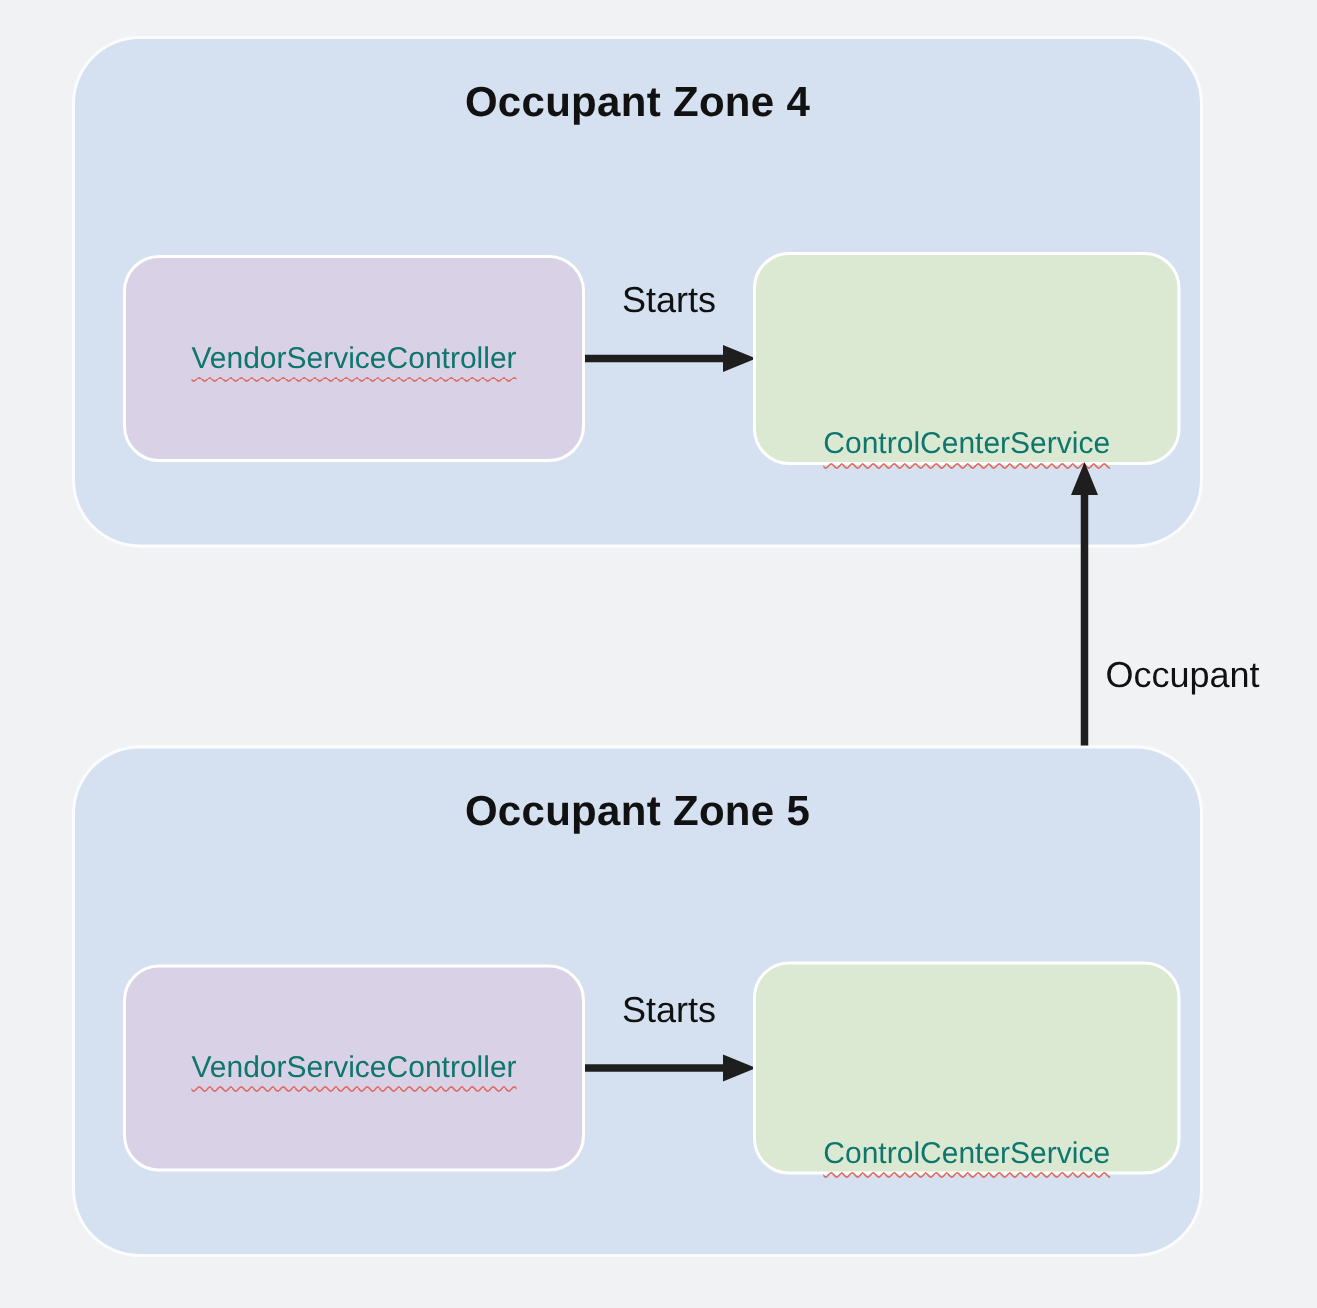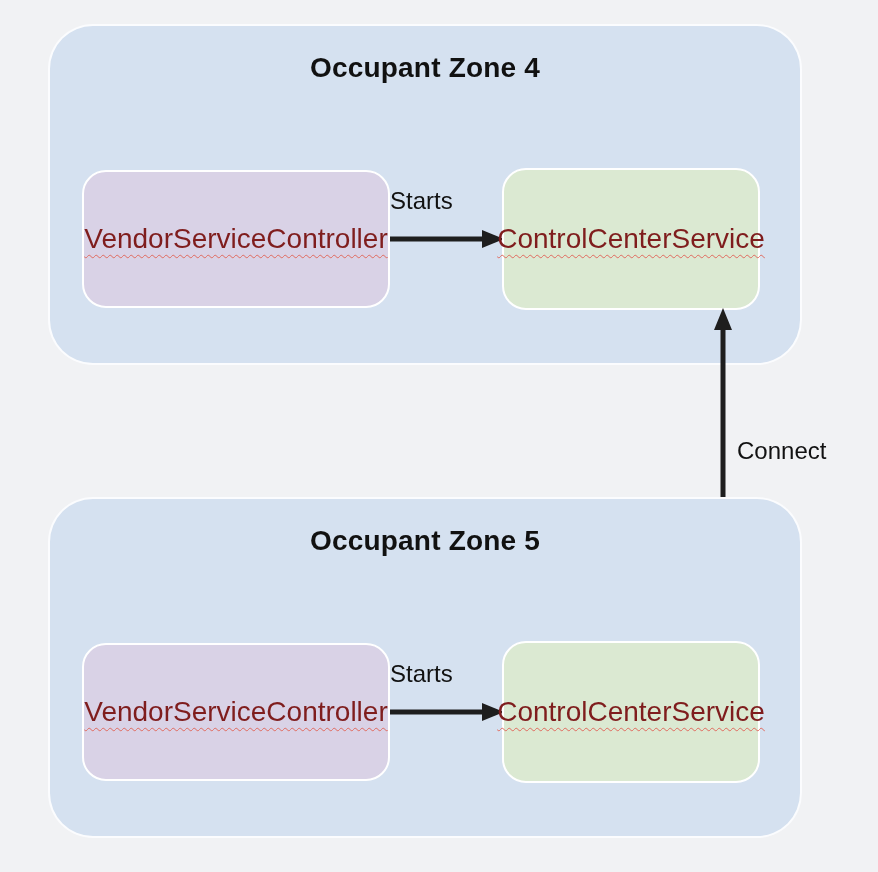--- a/index.html
+++ b/index.html
@@ -49,46 +49,48 @@
   }
   .node-vendor {
     left: 32px;
     top: 144px;
     width: 308px;
     height: 138px;
   }
   .node-control {
     left: 452px;
     top: 142px;
-    width: 258px;
+    width: 285px;
     height: 142px;
+    align-items: flex-end;
   }
   .node-label {
-    font-size: 28px;
+    font-size: 20px;
     font-weight: 400;
-    color: #7f1d1d;
+    color: #0f766e;
     white-space: nowrap;
     text-decoration-line: underline;
     text-decoration-style: wavy;
     text-decoration-thickness: 1px;
     text-underline-offset: 6px;
   }
   .edge-label {
     font-size: 24px;
     font-weight: 500;
     color: #111111;
     position: absolute;
     white-space: nowrap;
   }
   .starts-label {
     left: 340px;
     top: 160px;
     width: 112px;
     height: 30px;
     line-height: 30px;
+    text-align: center;
   }
   .starts-arrow {
     position: absolute;
     left: 340px;
     top: 201px;
     width: 114px;
     height: 24px;
   }
   .connect-arrow {
     position: absolute;
@@ -128,21 +130,21 @@
     <div class="node node-control" style="background-color: rgb(219, 233, 210);">
       <span class="node-label" style="text-decoration-color: rgb(224, 106, 94);">ControlCenterService</span>
     </div>
   </div>
 
   <svg class="connect-arrow" viewBox="0 0 24 331" style="color: rgb(30, 30, 30);">
     <line x1="12" y1="14" x2="12" y2="317" stroke-width="5"></line>
     <polygon points="3,22 12,0 21,22"></polygon>
     <polygon points="3,309 12,331 21,309"></polygon>
   </svg>
-  <div class="edge-label connect-label">Connect</div>
+  <div class="edge-label connect-label">Occupant</div>
 
   <div class="zone zone-2" style="background-color: rgb(213, 225, 240);">
     <div class="zone-title">Occupant Zone 5</div>
 
     <div class="node node-vendor" style="background-color: rgb(217, 210, 230);">
       <span class="node-label" style="text-decoration-color: rgb(224, 106, 94);">VendorServiceController</span>
     </div>
 
     <div class="edge-label starts-label">Starts</div>
 

